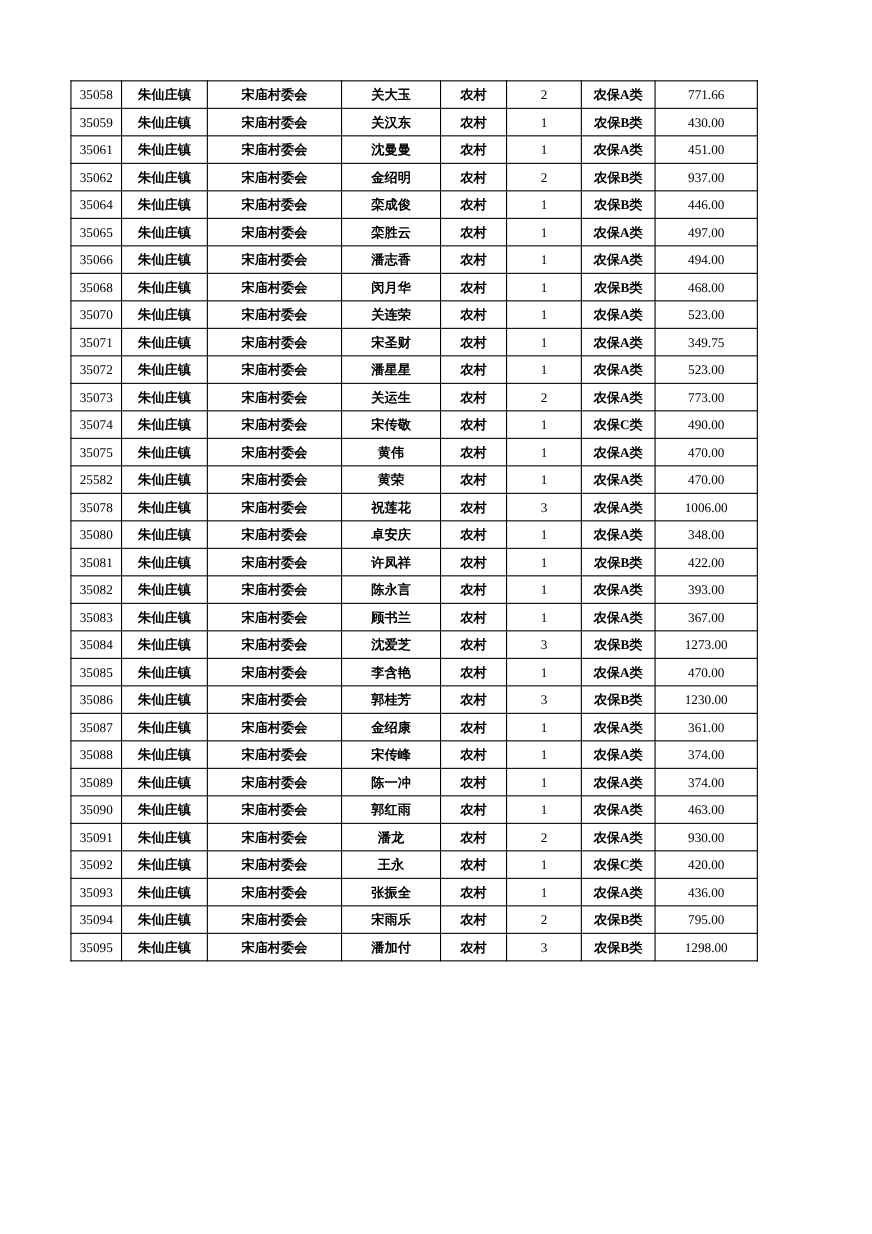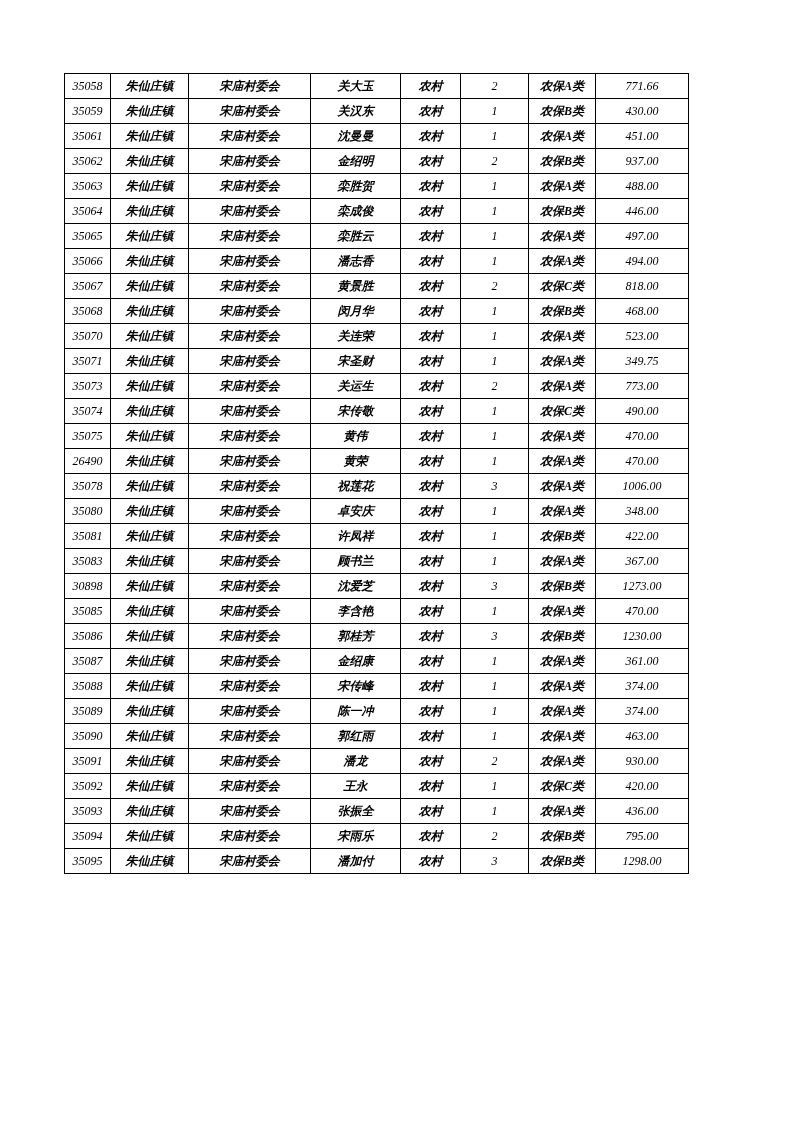--- a/index.html
+++ b/index.html
@@ -7,21 +7,20 @@
     padding: 0;
     background: #ffffff;
   }
   .page {
     position: relative;
     width: 793px;
     height: 1122px;
     background: #ffffff;
     overflow: hidden;
     font-family: "Liberation Serif", "DejaVu Serif", serif;
-    font-style: italic;
   }
   table.roster {
     position: absolute;
     left: 64px;
     top: 73px;
     border-collapse: collapse;
     table-layout: fixed;
   }
   table.roster td {
     border: 1px solid #000000;
@@ -83,30 +82,20 @@
           <td class="col-serial">35062</td>
           <td class="col-town">朱仙庄镇</td>
           <td class="col-village">宋庙村委会</td>
           <td class="col-name">金绍明</td>
           <td class="col-area_type">农村</td>
           <td class="col-count">2</td>
           <td class="col-category">农保B类</td>
           <td class="col-amount">937.00</td>
         </tr>
         <tr>
-          <td class="col-serial">35063</td>
-          <td class="col-town">朱仙庄镇</td>
-          <td class="col-village">宋庙村委会</td>
-          <td class="col-name">栾胜贺</td>
-          <td class="col-area_type">农村</td>
-          <td class="col-count">1</td>
-          <td class="col-category">农保A类</td>
-          <td class="col-amount">488.00</td>
-        </tr>
-        <tr>
           <td class="col-serial">35064</td>
           <td class="col-town">朱仙庄镇</td>
           <td class="col-village">宋庙村委会</td>
           <td class="col-name">栾成俊</td>
           <td class="col-area_type">农村</td>
           <td class="col-count">1</td>
           <td class="col-category">农保B类</td>
           <td class="col-amount">446.00</td>
         </tr>
         <tr>
@@ -123,30 +112,20 @@
           <td class="col-serial">35066</td>
           <td class="col-town">朱仙庄镇</td>
           <td class="col-village">宋庙村委会</td>
           <td class="col-name">潘志香</td>
           <td class="col-area_type">农村</td>
           <td class="col-count">1</td>
           <td class="col-category">农保A类</td>
           <td class="col-amount">494.00</td>
         </tr>
         <tr>
-          <td class="col-serial">35067</td>
-          <td class="col-town">朱仙庄镇</td>
-          <td class="col-village">宋庙村委会</td>
-          <td class="col-name">黄景胜</td>
-          <td class="col-area_type">农村</td>
-          <td class="col-count">2</td>
-          <td class="col-category">农保C类</td>
-          <td class="col-amount">818.00</td>
-        </tr>
-        <tr>
           <td class="col-serial">35068</td>
           <td class="col-town">朱仙庄镇</td>
           <td class="col-village">宋庙村委会</td>
           <td class="col-name">闵月华</td>
           <td class="col-area_type">农村</td>
           <td class="col-count">1</td>
           <td class="col-category">农保B类</td>
           <td class="col-amount">468.00</td>
         </tr>
         <tr>
@@ -161,20 +140,30 @@
         </tr>
         <tr>
           <td class="col-serial">35071</td>
           <td class="col-town">朱仙庄镇</td>
           <td class="col-village">宋庙村委会</td>
           <td class="col-name">宋圣财</td>
           <td class="col-area_type">农村</td>
           <td class="col-count">1</td>
           <td class="col-category">农保A类</td>
           <td class="col-amount">349.75</td>
+        </tr>
+        <tr>
+          <td class="col-serial">35072</td>
+          <td class="col-town">朱仙庄镇</td>
+          <td class="col-village">宋庙村委会</td>
+          <td class="col-name">潘星星</td>
+          <td class="col-area_type">农村</td>
+          <td class="col-count">1</td>
+          <td class="col-category">农保A类</td>
+          <td class="col-amount">523.00</td>
         </tr>
         <tr>
           <td class="col-serial">35073</td>
           <td class="col-town">朱仙庄镇</td>
           <td class="col-village">宋庙村委会</td>
           <td class="col-name">关运生</td>
           <td class="col-area_type">农村</td>
           <td class="col-count">2</td>
           <td class="col-category">农保A类</td>
           <td class="col-amount">773.00</td>
@@ -193,21 +182,21 @@
           <td class="col-serial">35075</td>
           <td class="col-town">朱仙庄镇</td>
           <td class="col-village">宋庙村委会</td>
           <td class="col-name">黄伟</td>
           <td class="col-area_type">农村</td>
           <td class="col-count">1</td>
           <td class="col-category">农保A类</td>
           <td class="col-amount">470.00</td>
         </tr>
         <tr>
-          <td class="col-serial">26490</td>
+          <td class="col-serial">25582</td>
           <td class="col-town">朱仙庄镇</td>
           <td class="col-village">宋庙村委会</td>
           <td class="col-name">黄荣</td>
           <td class="col-area_type">农村</td>
           <td class="col-count">1</td>
           <td class="col-category">农保A类</td>
           <td class="col-amount">470.00</td>
         </tr>
         <tr>
           <td class="col-serial">35078</td>
@@ -233,31 +222,41 @@
           <td class="col-serial">35081</td>
           <td class="col-town">朱仙庄镇</td>
           <td class="col-village">宋庙村委会</td>
           <td class="col-name">许凤祥</td>
           <td class="col-area_type">农村</td>
           <td class="col-count">1</td>
           <td class="col-category">农保B类</td>
           <td class="col-amount">422.00</td>
         </tr>
         <tr>
+          <td class="col-serial">35082</td>
+          <td class="col-town">朱仙庄镇</td>
+          <td class="col-village">宋庙村委会</td>
+          <td class="col-name">陈永言</td>
+          <td class="col-area_type">农村</td>
+          <td class="col-count">1</td>
+          <td class="col-category">农保A类</td>
+          <td class="col-amount">393.00</td>
+        </tr>
+        <tr>
           <td class="col-serial">35083</td>
           <td class="col-town">朱仙庄镇</td>
           <td class="col-village">宋庙村委会</td>
           <td class="col-name">顾书兰</td>
           <td class="col-area_type">农村</td>
           <td class="col-count">1</td>
           <td class="col-category">农保A类</td>
           <td class="col-amount">367.00</td>
         </tr>
         <tr>
-          <td class="col-serial">30898</td>
+          <td class="col-serial">35084</td>
           <td class="col-town">朱仙庄镇</td>
           <td class="col-village">宋庙村委会</td>
           <td class="col-name">沈爱芝</td>
           <td class="col-area_type">农村</td>
           <td class="col-count">3</td>
           <td class="col-category">农保B类</td>
           <td class="col-amount">1273.00</td>
         </tr>
         <tr>
           <td class="col-serial">35085</td>

